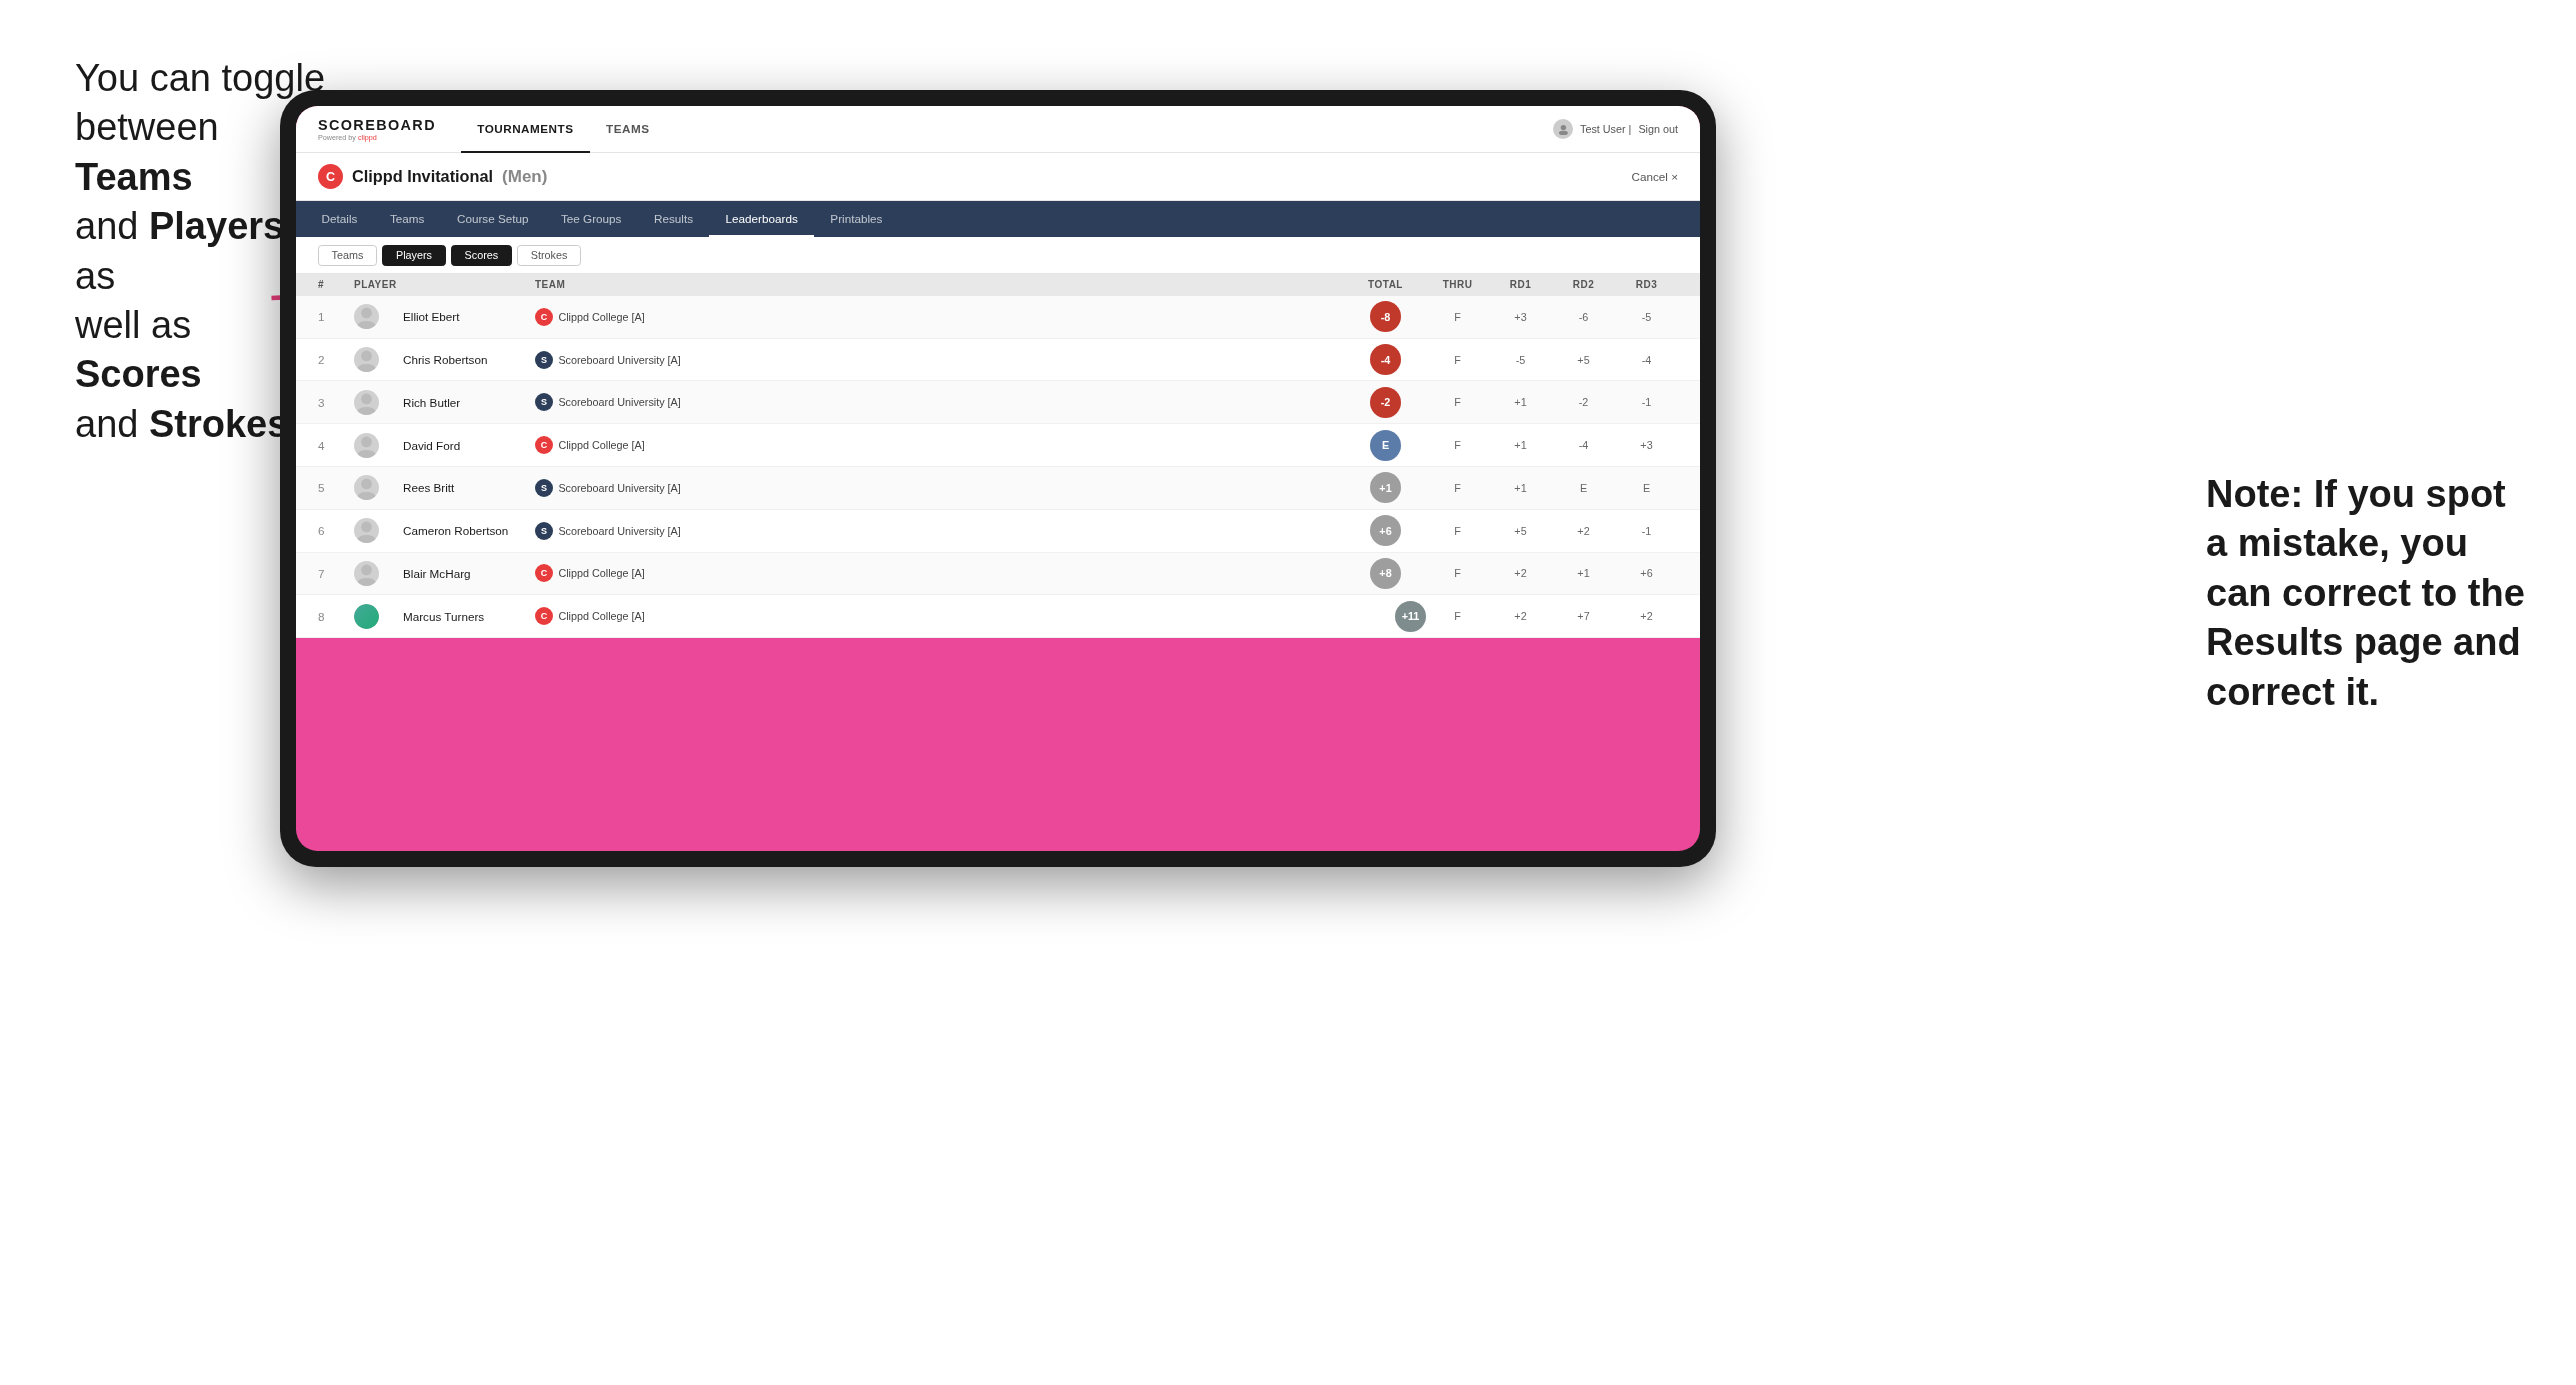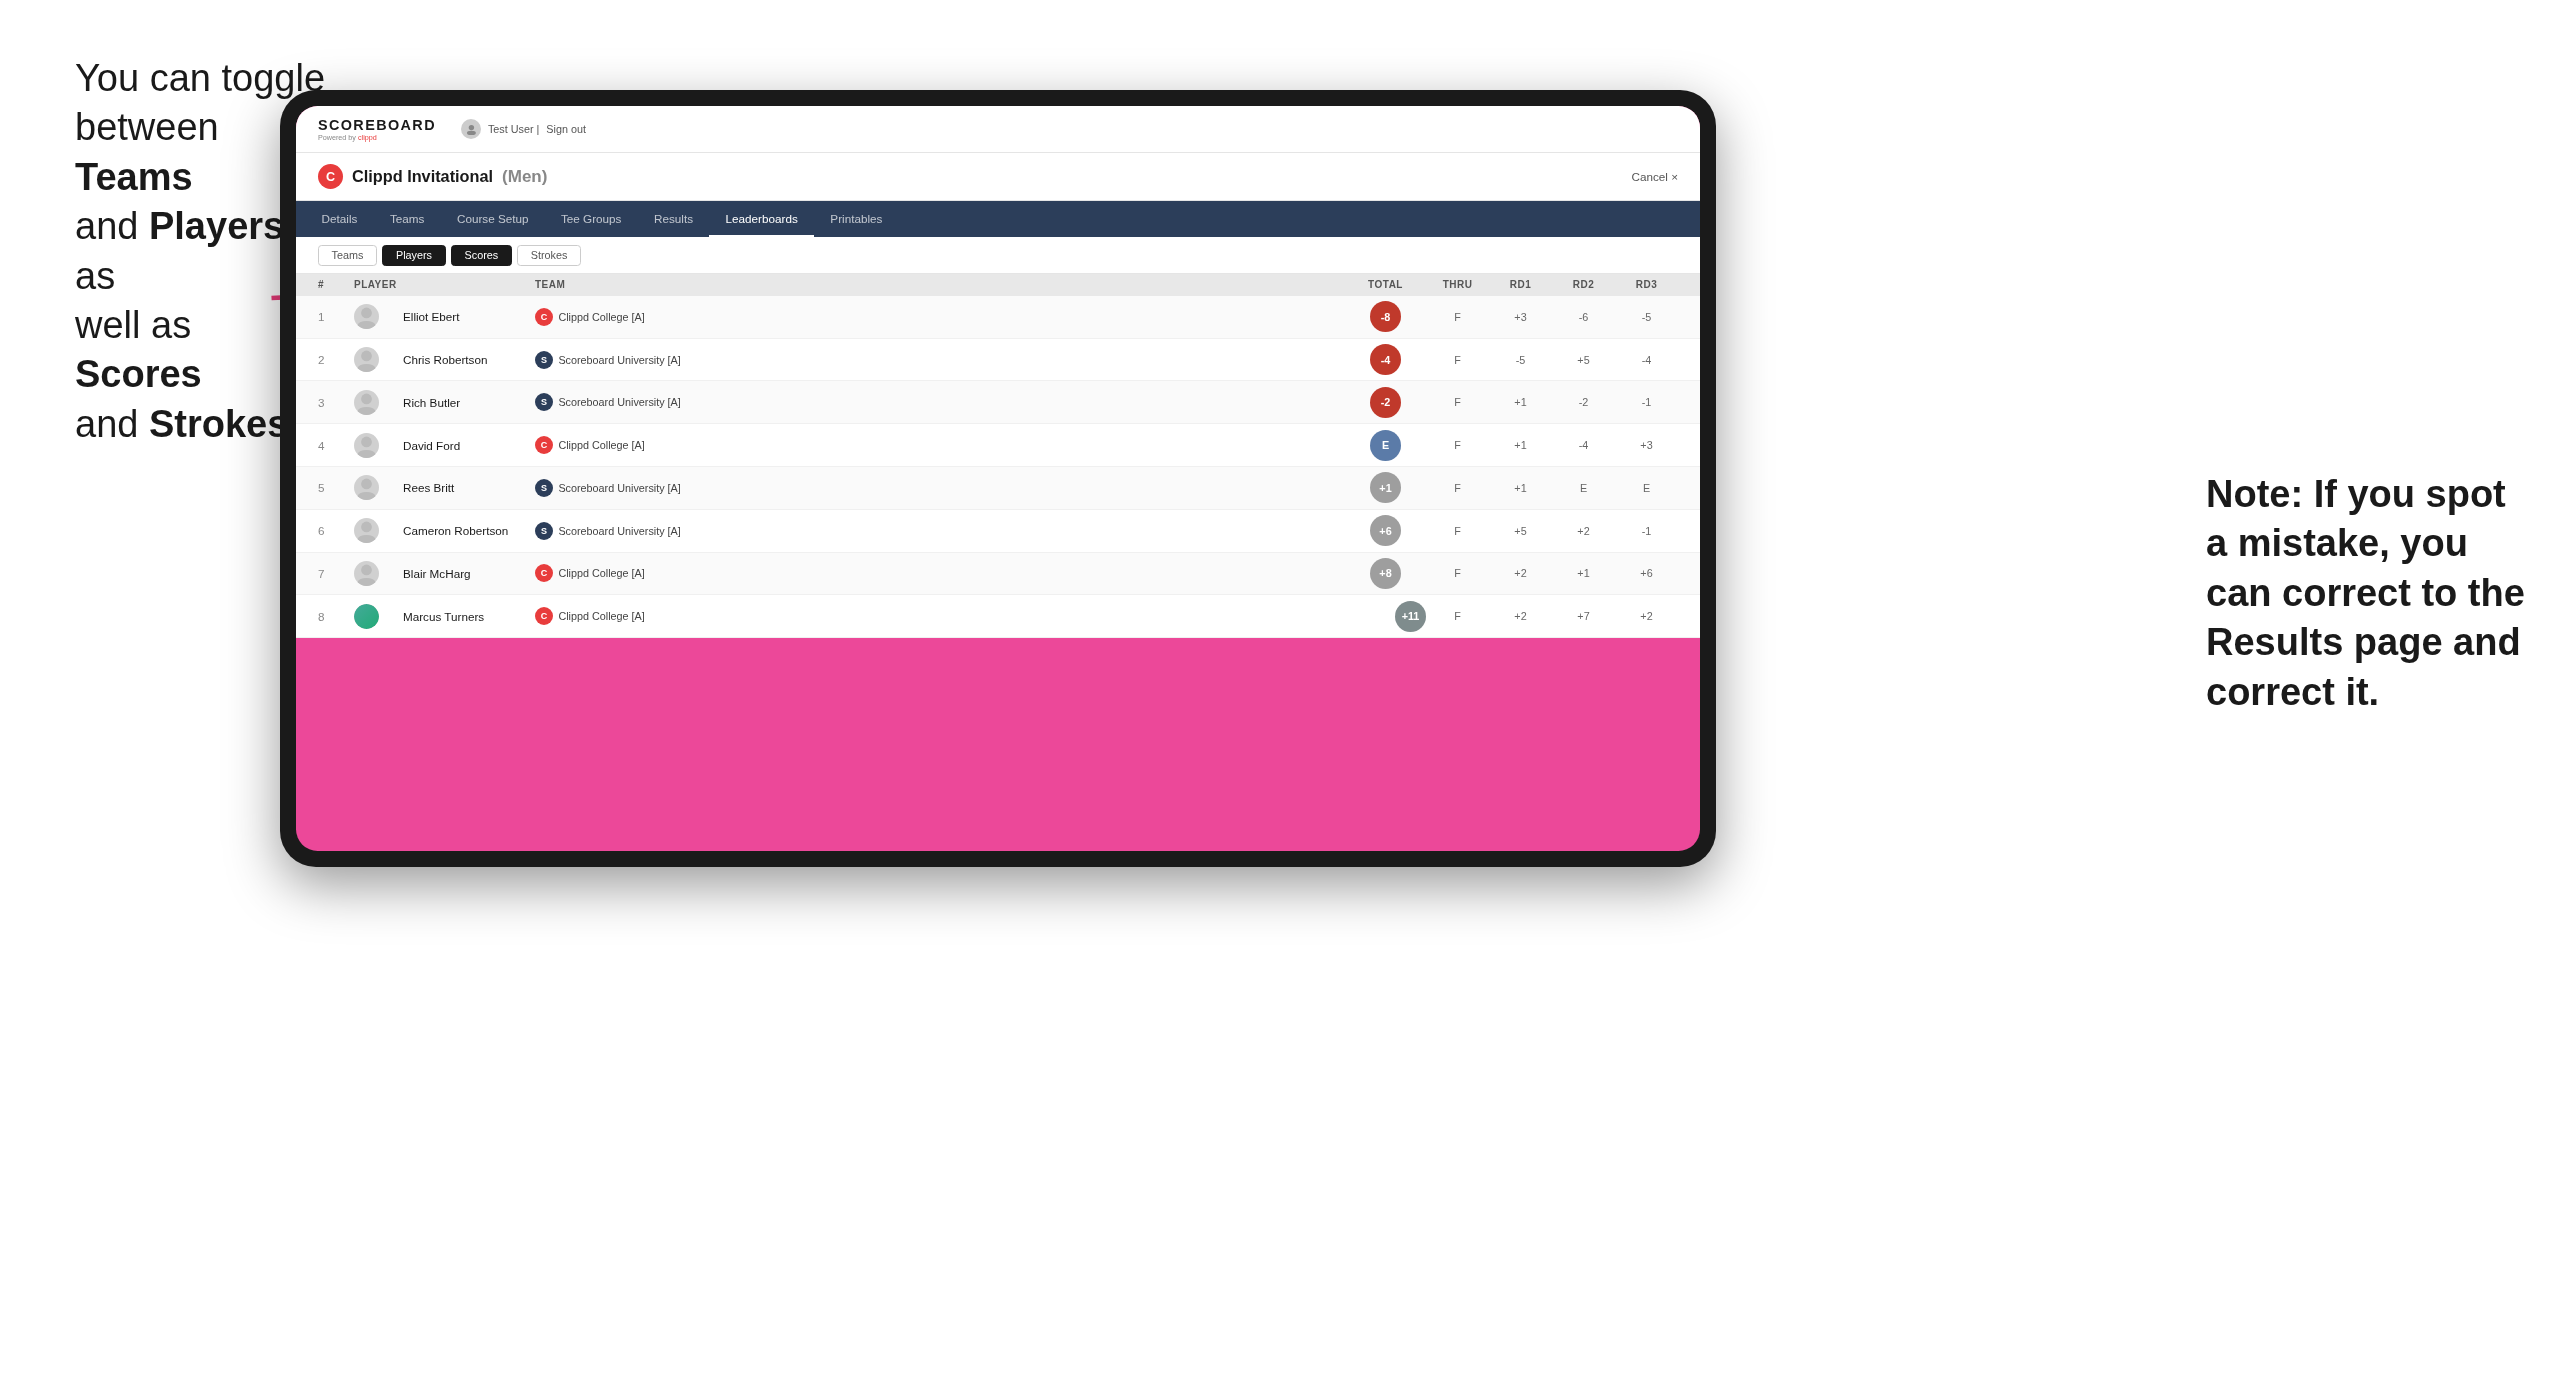--- a/index.html
+++ b/index.html
@@ -331,20 +331,24 @@
 </div>
 
 <div class="tablet-frame">
   <div class="tablet-screen">
 
     <div class="top-nav">
       <div class="scoreboard-logo">
         <span class="logo-title">SCOREBOARD</span>
         <span class="logo-sub">Powered by <span style="color:#e83c3c">clippd</span></span>
       </div>
+      <div class="nav-items">
+        <div class="nav-item active">TOURNAMENTS</div>
+        <div class="nav-item">TEAMS</div>
+      </div>
       <div class="nav-right">
         <div class="user-icon-circle">
           <svg width="10.8" height="10.8" viewBox="0 0 12 12">
               <circle cx="6" cy="4" r="3" fill="#888"></circle>
               <ellipse cx="6" cy="10" rx="5" ry="2.5" fill="#888"></ellipse>
             </svg>
         </div>
         <span>Test User |</span>
         <span style="cursor:pointer;color:#555;">Sign out</span>
       </div>

